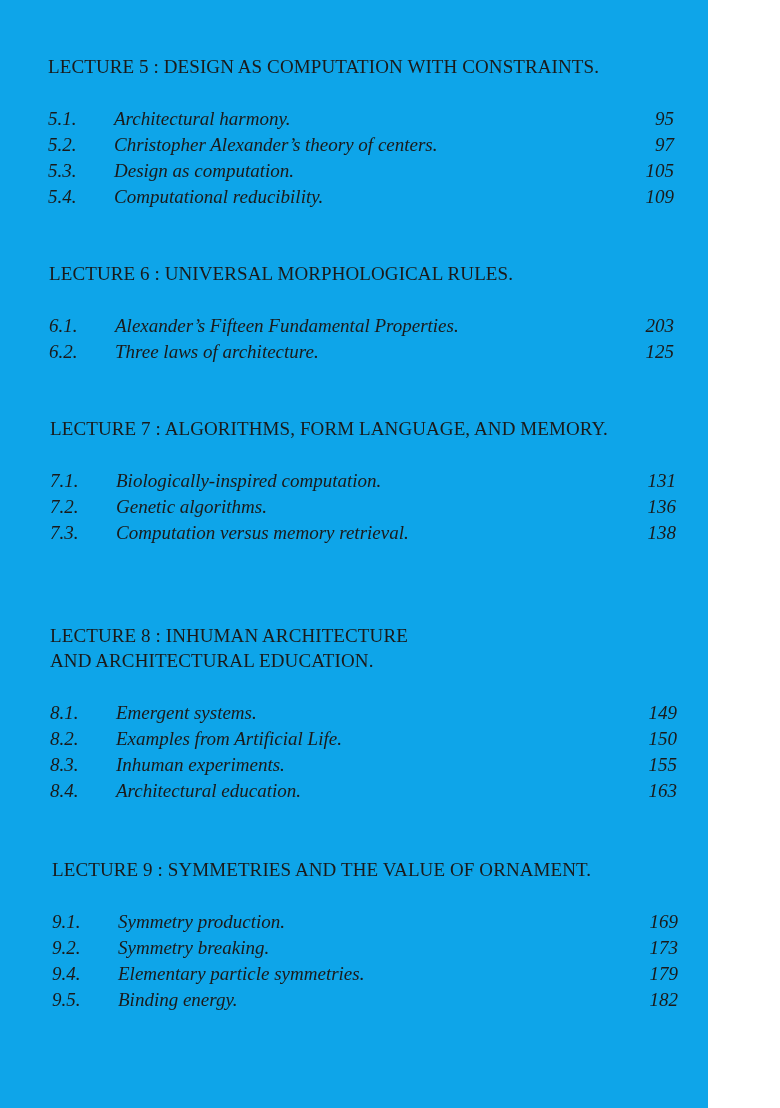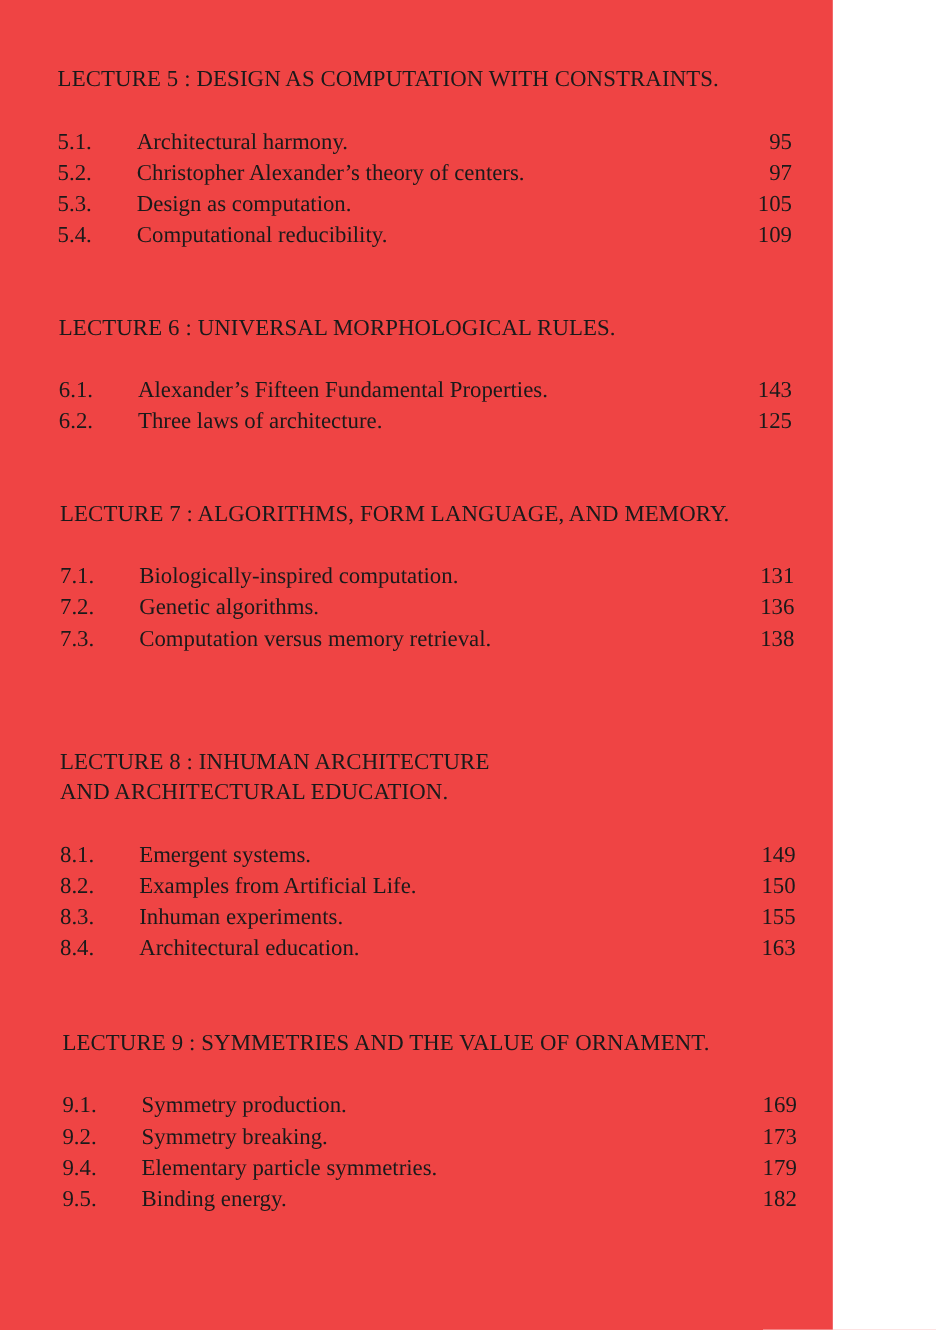--- a/index.html
+++ b/index.html
@@ -11,40 +11,40 @@
       width: 780px;
       height: 1108px;
       position: relative;
       overflow: hidden;
       font-family: "Liberation Serif", "DejaVu Serif", serif;
       color: #1a1a1a;
     }
     .page {
       position: absolute;
       left: 0; top: 0;
-      width: 651px;
+      width: 708px;
       height: 1108px;
-      background: #ef4444;
-      padding-left: 43px;
+      background: #0ea5e9;
     }
     .lecture {
       position: absolute;
       left: 48px;
       right: 30px;
     }
     .lecture-title {
       font-size: 19px;
       letter-spacing: 0.1px;
       line-height: 25px;
       margin: 0;
       font-weight: normal;
       white-space: pre-line;
     }
     .entries {
       margin-top: 24px;
+      font-style: italic;
     }
     .entry {
       display: flex;
       align-items: baseline;
       height: 26px;
       line-height: 26px;
       font-size: 19px;
     }
     .entry-num {
       width: 66px;
@@ -99,21 +99,21 @@
       </div>
     </div>
   </section>
 
   <section class="lecture" id="lec6">
     <h2 class="lecture-title">LECTURE 6 : UNIVERSAL MORPHOLOGICAL RULES.</h2>
     <div class="entries">
       <div class="entry">
         <span class="entry-num">6.1.</span>
         <span class="entry-title">Alexander’s Fifteen Fundamental Properties.</span>
-        <span class="entry-page">143</span>
+        <span class="entry-page">203</span>
       </div>
       <div class="entry">
         <span class="entry-num">6.2.</span>
         <span class="entry-title">Three laws of architecture.</span>
         <span class="entry-page">125</span>
       </div>
     </div>
   </section>
 
   <section class="lecture" id="lec7">

